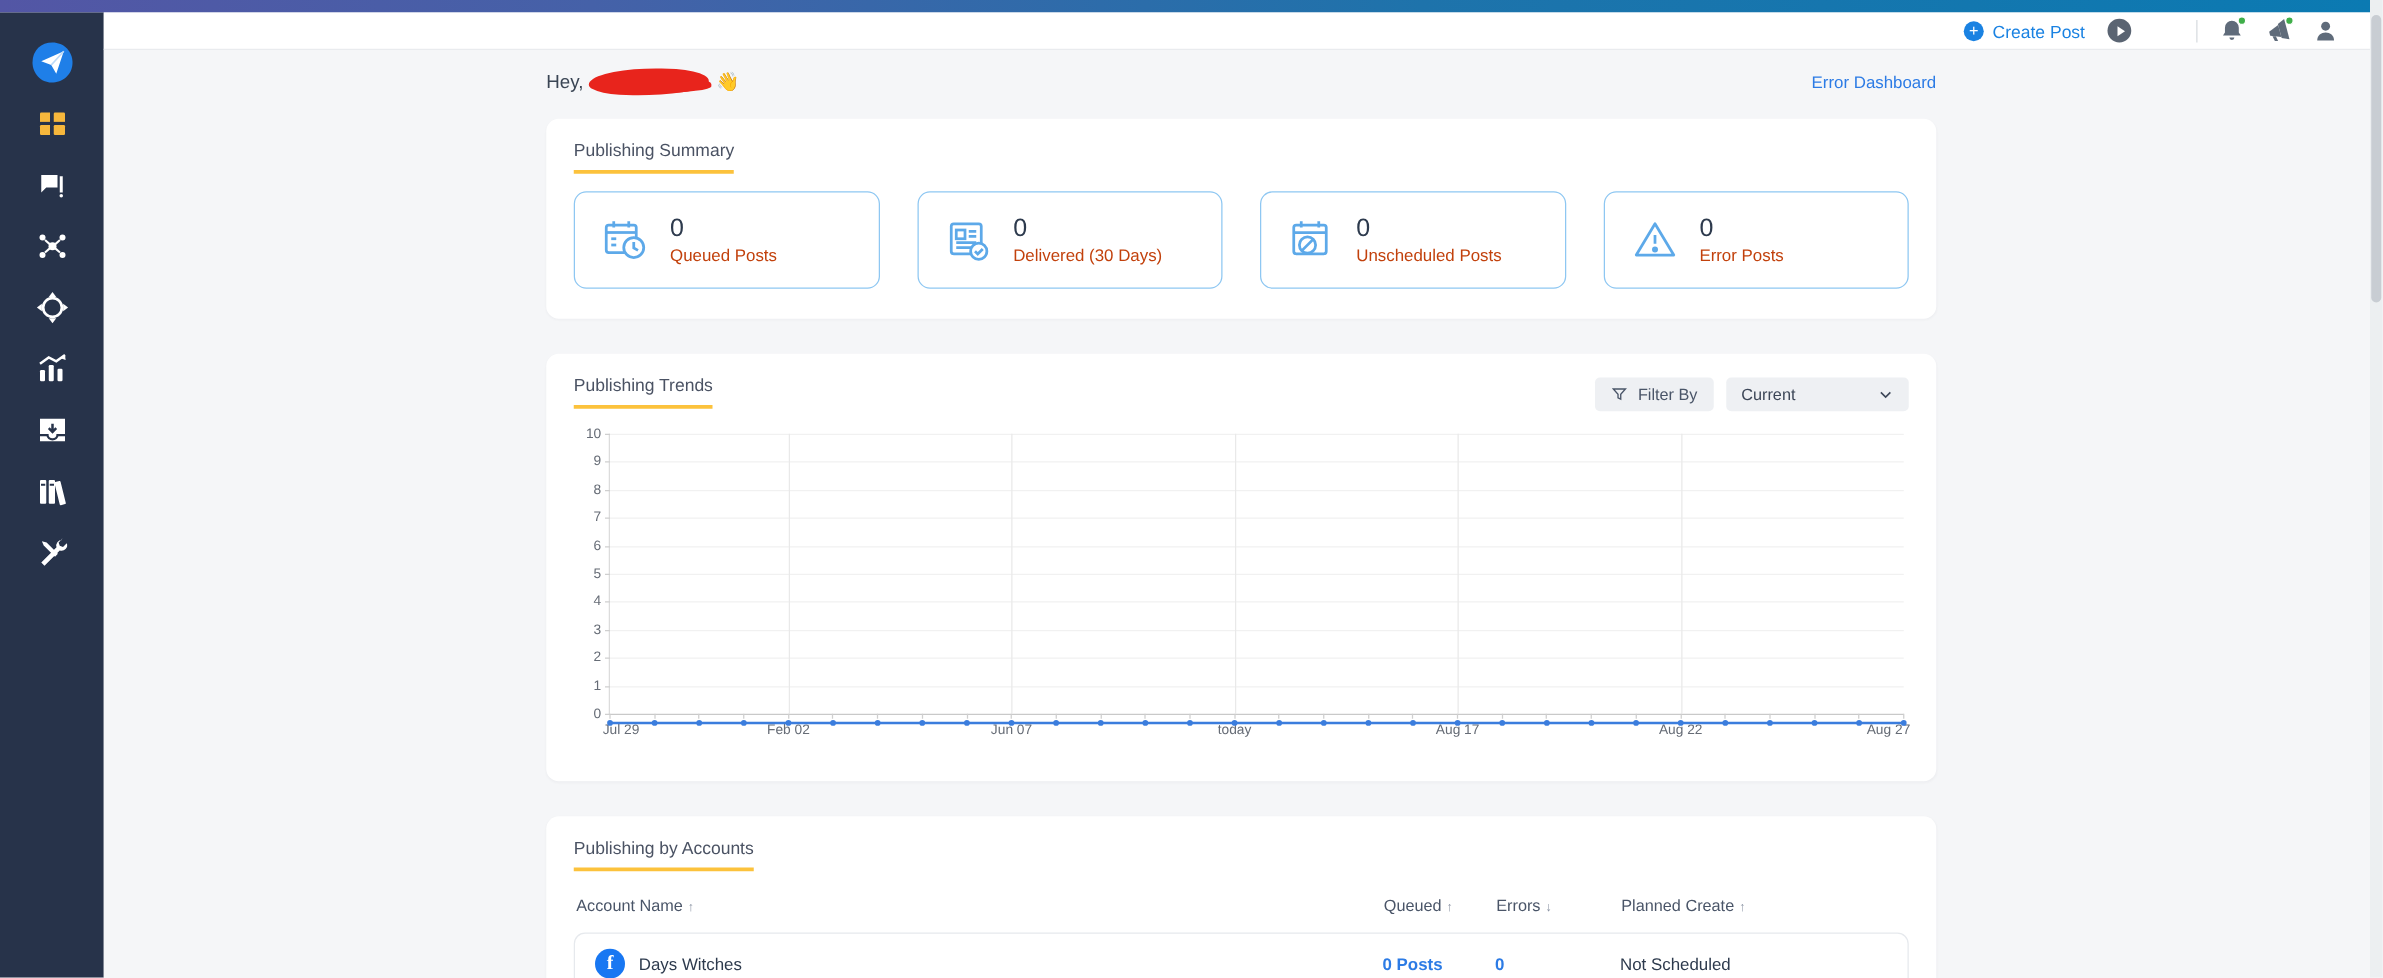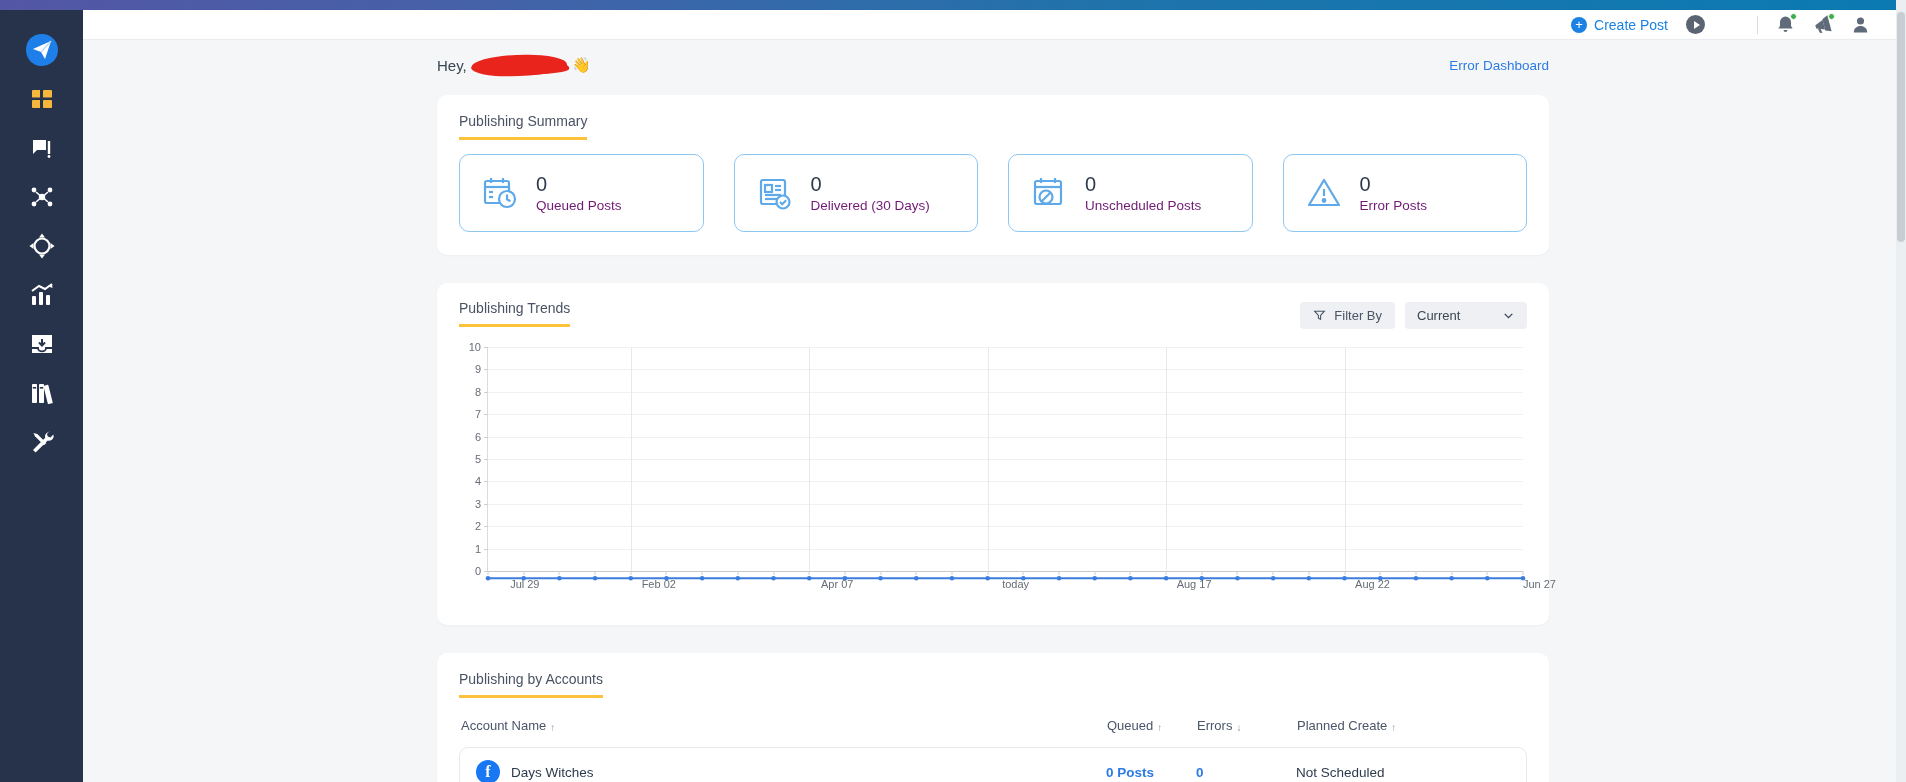--- a/index.html
+++ b/index.html
@@ -45,38 +45,38 @@
   .card { background:#fff; border-radius:10px; box-shadow:0 1px 2px rgba(40,50,70,.04); }
   .card-title { display:inline-block; font-size:14px; color:#4a5263; padding-bottom:8px; border-bottom:3px solid #fcc23c; }
 
   
   .summary-card { margin-top:17px; padding:17px 22px 20px 22px; height:160px; }
   .sum-cards { display:flex; gap:30px; margin-top:14px; }
   .sum-card { flex:1; height:78px; border:1px solid #8ec7f2; border-radius:10px; display:flex; align-items:center; padding:0 20px; gap:16px; cursor:pointer; background:#fff; }
   .sum-icon { color:#5da9e9; flex:0 0 auto; display:flex; }
   .sum-texts { display:flex; flex-direction:column; gap:2px; }
   .sum-value { font-size:20px; color:#2d3a4d; }
-  .sum-label { font-size:13.5px; color:#701a75; }
+  .sum-label { font-size:13.5px; color:#c2410c; }
 
   
   .trends-card { margin-top:28px; padding:17px 22px 16px 22px; height:342px; position:relative; }
   .trends-head { display:flex; align-items:flex-start; justify-content:space-between; }
   .trend-controls { display:flex; gap:10px; margin-top:2px; }
   .filter-btn { display:flex; align-items:center; gap:8px; background:#eef0f3; border-radius:4px; padding:6px 13px; font-size:13px; color:#4a5568; cursor:pointer; }
-  .range-select { display:flex; align-items:center; justify-content:space-between; background:#eef0f3; border-radius:4px; padding:6px 12px; width:122px; font-size:13px; color:#3c4657; cursor:pointer; }
+  .range-select { display:flex; align-items:center; justify-content:space-between; background:#eef0f3; border-radius:4px; padding:6px 12px; width:146px; font-size:13px; color:#3c4657; cursor:pointer; }
   .total-posts { font-size:13.5px; color:#3a4554; margin-top:16px; }
 
   .chart-wrap { position:relative; margin-top:10px; height:262px; }
   .chart-plot { position:absolute; left:28px; top:8px; right:4px; height:225px; border-left:1px solid #dcdcdc; border-bottom:1px solid #c9c9c9; }
   .ylab { position:absolute; right:100%; margin-right:7px; transform:translateY(-50%); font-size:11px; color:#666c76; white-space:nowrap; }
   .ytick { position:absolute; right:100%; width:4px; height:1px; background:#cfcfcf; }
   .hgrid { position:absolute; left:0; right:0; height:1px; background:#f1f1f1; }
   .vgrid { position:absolute; top:0; bottom:0; width:1px; background:#e9e9e9; }
   .xtickminor { position:absolute; top:100%; width:1px; height:4px; background:#cfcfcf; transform:translateX(-.5px); }
-  .xlab { position:absolute; top:100%; margin-top:7px; transform:translateX(-50%); font-size:11px; color:#666c76; white-space:nowrap;margin-left:28px; }
+  .xlab { position:absolute; top:100%; margin-top:7px; transform:translateX(-50%); font-size:11px; color:#666c76; white-space:nowrap; }
   .xlab.first { transform:translateX(-20%); }
   .xlab.last { transform:translateX(-85%); }
   .chart-svg { position:absolute; inset:0; overflow:visible; }
 
   
   .accounts-card { margin-top:28px; padding:17px 22px 20px 22px; height:170px; }
   .tbl-head { display:flex; align-items:center; margin-top:20px; padding:0 0 0 2px; font-size:13px; color:#4a5568; }
   .th { display:flex; align-items:flex-end; gap:4px; cursor:pointer; }
   .th .arrow { font-size:10px; color:#8a93a3; }
   .col-name { flex:1; }
@@ -360,28 +360,28 @@
             <div class="hgrid" style="top: 10%;"></div>
             <span class="ylab" style="top: 10%;">9</span>
             <span class="ytick" style="top: 10%;"></span>
             <div class="hgrid" style="top: 0%;"></div>
             <span class="ylab" style="top: 0%;">10</span>
             <span class="ytick" style="top: 0%;"></span>
             <span class="xlab first" style="left: 0%;">Jul 29</span>
             <div class="vgrid" style="left: 13.7931%;"></div>
             <span class="xlab" style="left: 13.7931%;">Feb 02</span>
             <div class="vgrid" style="left: 31.0345%;"></div>
-            <span class="xlab" style="left: 31.0345%;">Apr 07</span>
+            <span class="xlab" style="left: 31.0345%;">Jun 07</span>
             <div class="vgrid" style="left: 48.2759%;"></div>
             <span class="xlab" style="left: 48.2759%;">today</span>
             <div class="vgrid" style="left: 65.5172%;"></div>
             <span class="xlab" style="left: 65.5172%;">Aug 17</span>
             <div class="vgrid" style="left: 82.7586%;"></div>
             <span class="xlab" style="left: 82.7586%;">Aug 22</span>
-            <span class="xlab last" style="left: 100%;">Jun 27</span>
+            <span class="xlab last" style="left: 100%;">Aug 27</span>
             <span class="xtickminor" style="left: 0%;"></span>
             <span class="xtickminor" style="left: 3.44828%;"></span>
             <span class="xtickminor" style="left: 6.89655%;"></span>
             <span class="xtickminor" style="left: 10.3448%;"></span>
             <span class="xtickminor" style="left: 13.7931%;"></span>
             <span class="xtickminor" style="left: 17.2414%;"></span>
             <span class="xtickminor" style="left: 20.6897%;"></span>
             <span class="xtickminor" style="left: 24.1379%;"></span>
             <span class="xtickminor" style="left: 27.5862%;"></span>
             <span class="xtickminor" style="left: 31.0345%;"></span>

